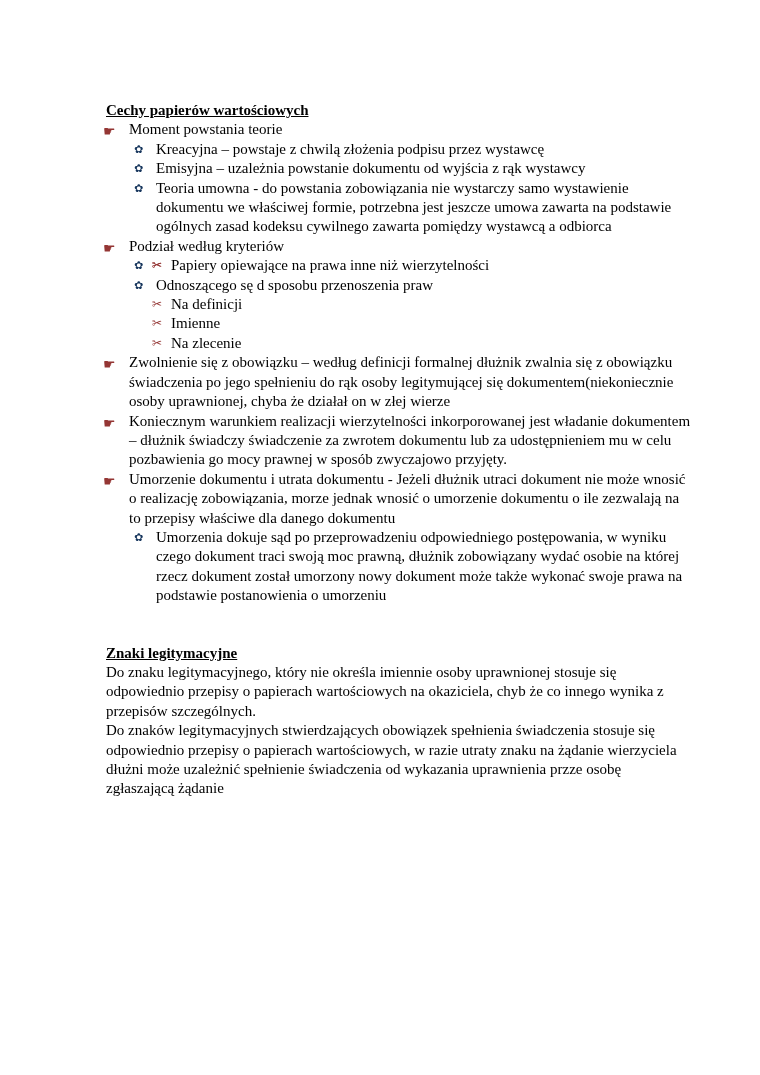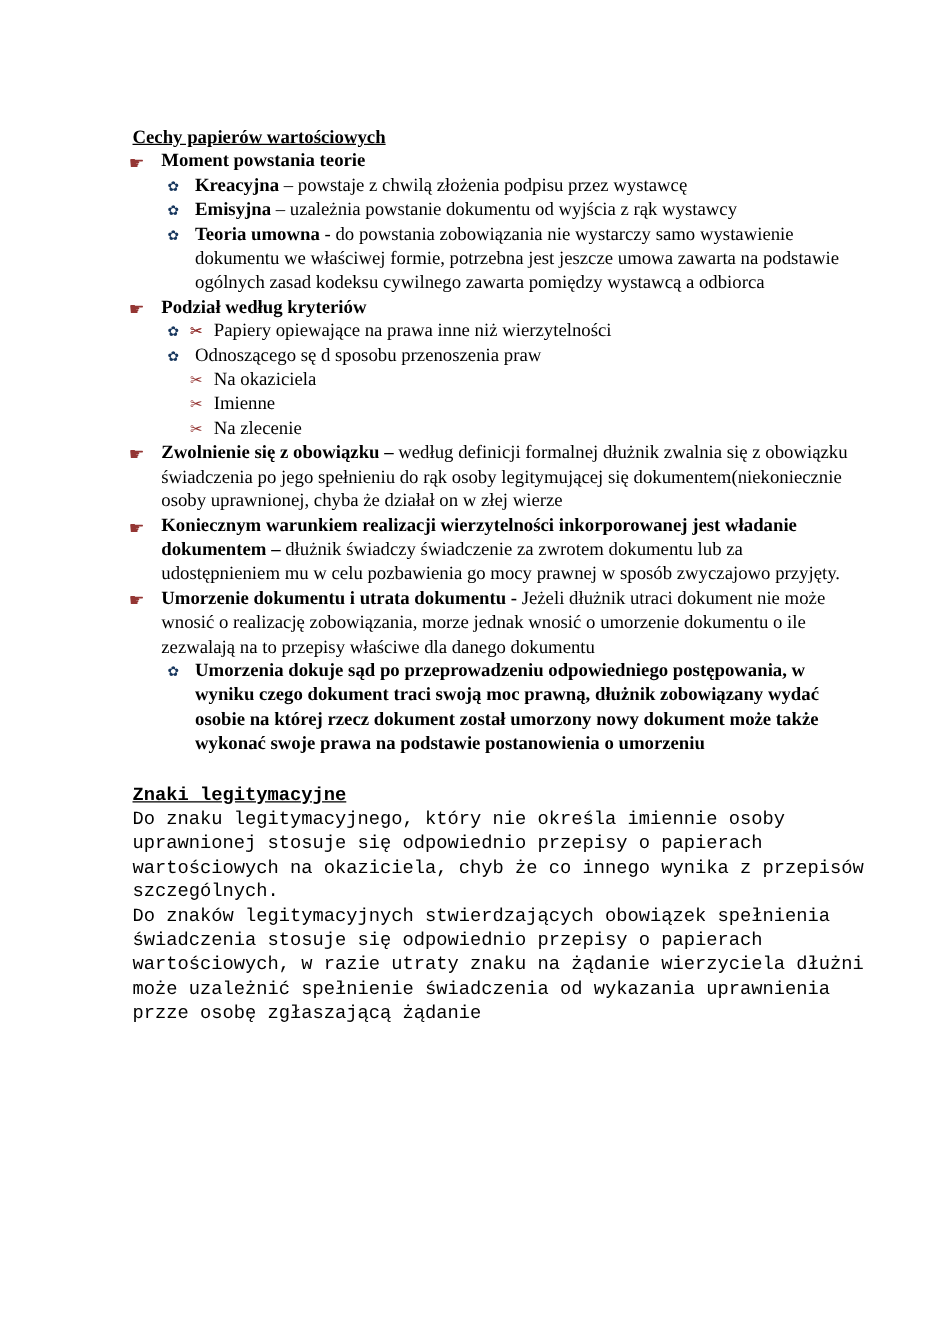--- a/index.html
+++ b/index.html
@@ -20,42 +20,42 @@
     position:absolute;
     font-family:"DejaVu Sans", sans-serif;
     line-height:1;
   }
   .level-1 { padding-left:23px; }
   .level-1 > .bullet { left:-3px; top:4px; font-size:14px; color:var(--bullet_maroon,#943634); }
   .level-2 { padding-left:50px; }
   .level-2 > .bullet { left:28px; top:4px; font-size:11px; color:var(--bullet_navy,#17365D); }
   .level-3 { padding-left:65px; }
   .level-3 > .bullet { left:46px; top:3px; font-size:12px; color:var(--bullet_maroon,#943634); }
-  .b { font-weight:bold; }
-  .section-2 { margin-top:21px;font-family:Liberation Mono, monospace; }
+  .b { font-weight:normal; }
+  .section-2 { margin-top:38px; }
   p { margin:0; }
 </style>
 </head>
 <body>
 
 <div class="page-content">
 
   <div class="section-1">
     <div class="heading">Cechy papierów wartościowych</div>
     <div id="securities-list">
         <div class="li level-1"><span class="bullet">☛</span><span class="b">Moment powstania teorie</span></div>
         <div class="li level-2"><span class="bullet">✿</span><span class="b">Kreacyjna</span><span> – powstaje z chwilą złożenia podpisu przez wystawcę</span></div>
         <div class="li level-2"><span class="bullet">✿</span><span class="b">Emisyjna</span><span> – uzależnia powstanie dokumentu od wyjścia z rąk wystawcy</span></div>
         <div class="li level-2"><span class="bullet">✿</span><span class="b">Teoria umowna</span><span>  - do powstania zobowiązania nie wystarczy samo wystawienie dokumentu we właściwej formie, potrzebna jest jeszcze umowa zawarta na podstawie ogólnych zasad kodeksu cywilnego zawarta pomiędzy wystawcą a odbiorca</span></div>
         <div class="li level-1"><span class="bullet">☛</span><span class="b">Podział według kryteriów</span></div>
         <div class="li level-2"><span class="bullet">✿</span></div>
         <div class="li level-3"><span class="bullet">✂</span></div>
         <div class="li level-3"><span class="bullet">✂</span><span>Papiery opiewające na prawa inne niż wierzytelności</span></div>
         <div class="li level-2"><span class="bullet">✿</span><span>Odnoszącego sę d sposobu przenoszenia praw</span></div>
-        <div class="li level-3"><span class="bullet">✂</span><span>Na okaziciela</span></div>
+        <div class="li level-3"><span class="bullet">✂</span><span>Na definicji</span></div>
         <div class="li level-3"><span class="bullet">✂</span><span>Imienne</span></div>
         <div class="li level-3"><span class="bullet">✂</span><span>Na zlecenie</span></div>
         <div class="li level-1"><span class="bullet">☛</span><span class="b">Zwolnienie się z obowiązku –</span><span> według definicji formalnej dłużnik zwalnia się z obowiązku świadczenia po jego spełnieniu do rąk osoby legitymującej się dokumentem(niekoniecznie osoby uprawnionej, chyba że działał on w złej wierze</span></div>
         <div class="li level-1"><span class="bullet">☛</span><span class="b">Koniecznym warunkiem realizacji wierzytelności inkorporowanej jest władanie dokumentem –</span><span> dłużnik świadczy świadczenie za zwrotem dokumentu lub za udostępnieniem mu w celu pozbawienia go mocy prawnej w sposób zwyczajowo przyjęty.</span></div>
         <div class="li level-1"><span class="bullet">☛</span><span class="b">Umorzenie dokumentu i utrata dokumentu -</span><span> Jeżeli dłużnik utraci dokument nie może wnosić o realizację zobowiązania, morze jednak wnosić o umorzenie dokumentu o ile zezwalają na to przepisy właściwe dla danego dokumentu</span></div>
         <div class="li level-2"><span class="bullet">✿</span><span class="b">Umorzenia dokuje sąd po przeprowadzeniu odpowiedniego postępowania, w wyniku czego dokument traci swoją moc prawną, dłużnik zobowiązany wydać osobie na której rzecz dokument został umorzony nowy dokument może także wykonać swoje prawa na podstawie postanowienia o umorzeniu</span></div>
       </div>
   </div>
 
   <div class="section-2">

